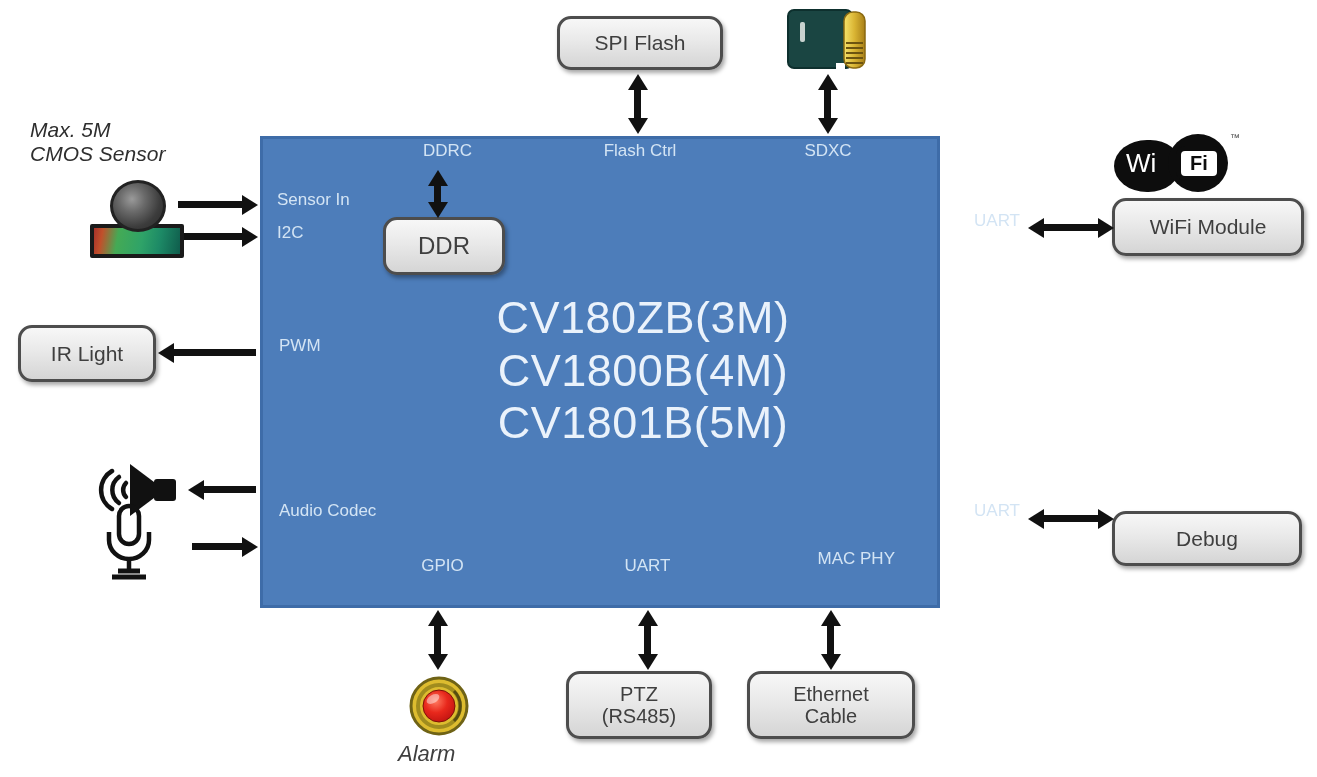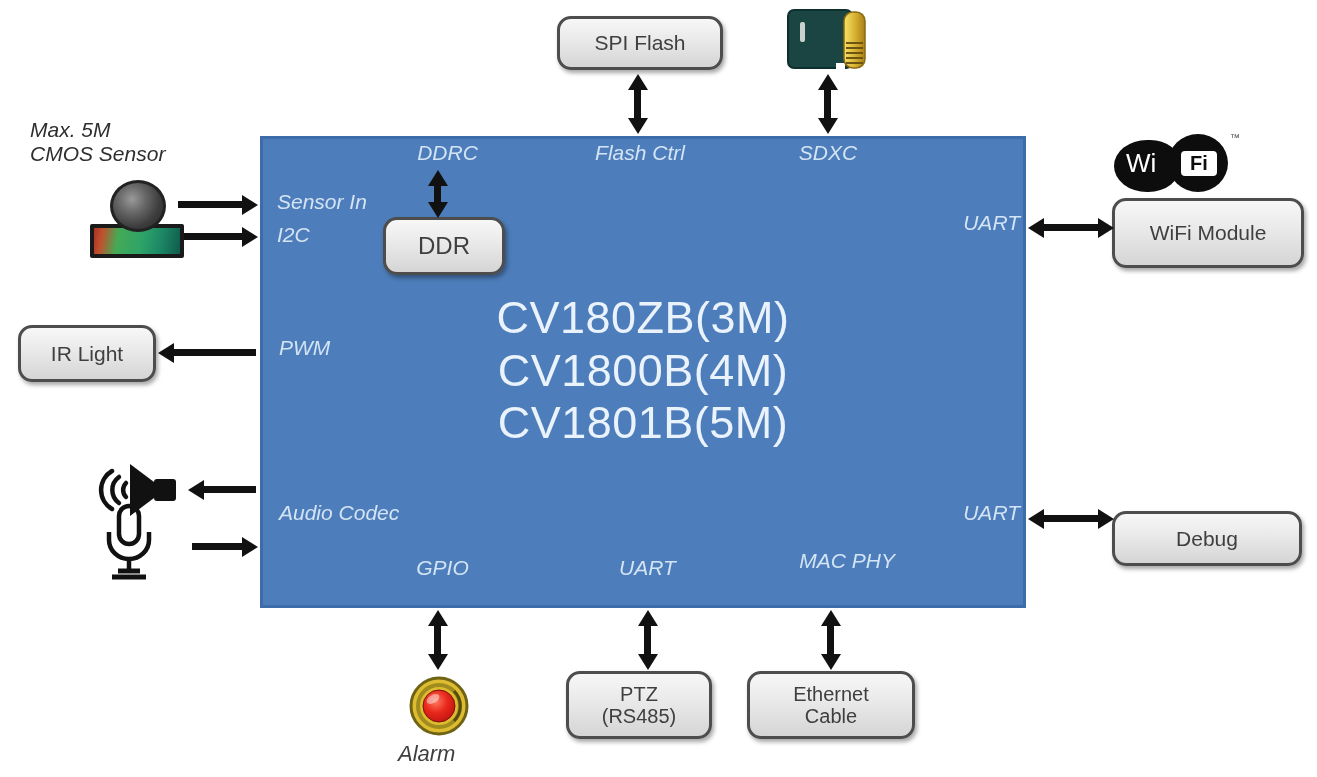--- a/index.html
+++ b/index.html
@@ -3,25 +3,25 @@
 <meta charset="utf-8">
 <style>
   html,body{margin:0;padding:0;background:#fff;}
   *{box-sizing:border-box;}
   #stage{
     position:relative;width:1317px;height:777px;background:#ffffff;overflow:hidden;
     font-family:"Liberation Sans", sans-serif;
   }
   
   .chip{
-    position:absolute;left:260px;top:136px;width:766px;height:472px;
+    position:absolute;left:260px;top:136px;width:680px;height:472px;
     background:#4d7dba;border:3px solid #3e6ca8;
   }
   .port{
-    position:absolute;color:#d3e4f4;font-size:21px;white-space:nowrap;font-style:italic;
+    position:absolute;color:#d3e4f4;font-size:17px;white-space:nowrap;
   }
   .chip-title{
     position:absolute;left:365px;top:289px;width:550px;text-align:center;
     color:#eaf2fb;font-size:45px;line-height:1.17;letter-spacing:.5px;
   }
   
   .gbox{
     position:absolute;display:flex;flex-direction:column;align-items:center;justify-content:center;
     background:linear-gradient(180deg,#f7f7f7 0%,#e9e9e9 45%,#d5d5d5 100%);
     border:3px solid #4d4d4d;border-radius:14px;color:#3f3f3f;font-size:21px;
@@ -79,21 +79,21 @@
   <div class="port" style="left:395px;top:556px;width:95px;text-align:center;">GPIO</div>
   <div class="port" style="left:600px;top:556px;width:95px;text-align:center;">UART</div>
   <div class="port" style="left:770px;top:549px;width:125px;text-align:right;">MAC PHY</div>
   <div class="port" style="left:935px;top:211px;width:85px;text-align:right;">UART</div>
   <div class="port" style="left:935px;top:501px;width:85px;text-align:right;">UART</div>
 
   <div class="gbox" style="left:383px;top:217px;width:122px;height:58px;font-size:24px;">DDR</div>
 
   <div class="gbox" style="left:557px;top:16px;width:166px;height:54px;">SPI Flash</div>
   <div class="gbox" style="left:18px;top:325px;width:138px;height:57px;">IR Light</div>
-  <div class="gbox" style="left:1112px;top:198px;width:192px;height:70px;">WiFi Module</div>
+  <div class="gbox" style="left:1112px;top:198px;width:192px;height:58px;">WiFi Module</div>
   <div class="gbox" style="left:1112px;top:486px;width:190px;height:55px;margin-top:25px;">Debug</div>
   <div class="gbox" style="left:566px;top:671px;width:146px;height:68px;font-size:20px;">
     <span>PTZ</span>
     <span>(RS485)</span>
   </div>
   <div class="gbox" style="left:747px;top:671px;width:168px;height:68px;font-size:20px;">
     <span>Ethernet</span>
     <span>Cable</span>
   </div>
 

